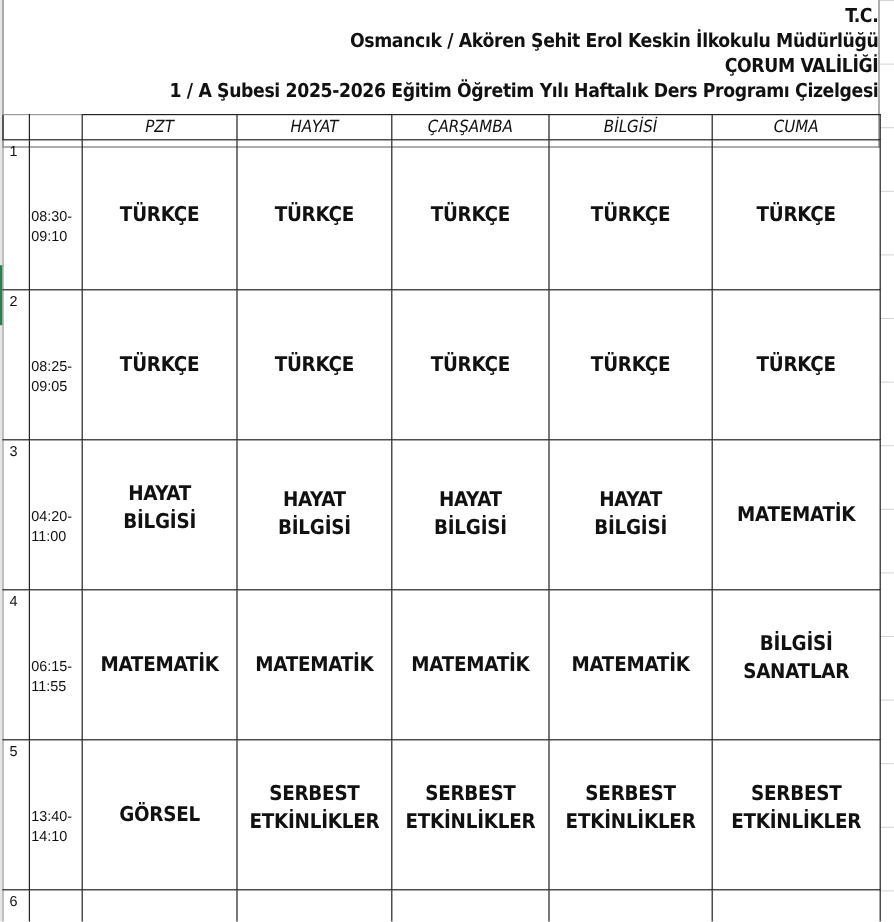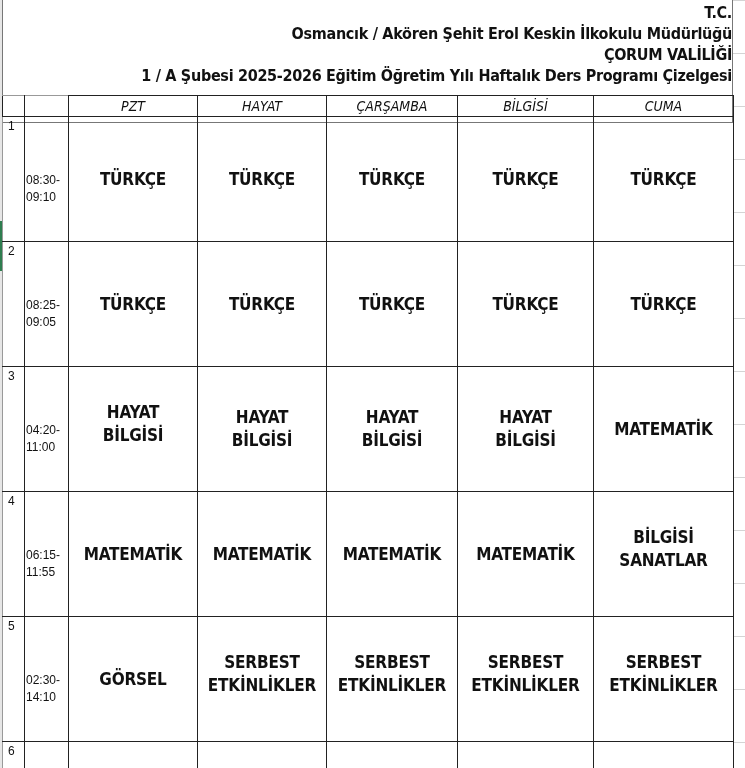--- a/index.html
+++ b/index.html
@@ -150,21 +150,21 @@
           <span>MATEMATİK</span>
         </td>
         <td class="lesson up2">
           <span>BİLGİSİ</span>
           <span>SANATLAR</span>
         </td>
       </tr>
       <tr>
         <td class="num">5</td>
         <td class="time">
-          <div>02:30-</div>
+          <div>13:40-</div>
           <div>14:10</div>
         </td>
         <td class="lesson up">
           <span>GÖRSEL</span>
         </td>
         <td class="lesson up2">
           <span>SERBEST</span>
           <span>ETKİNLİKLER</span>
         </td>
         <td class="lesson up2">

